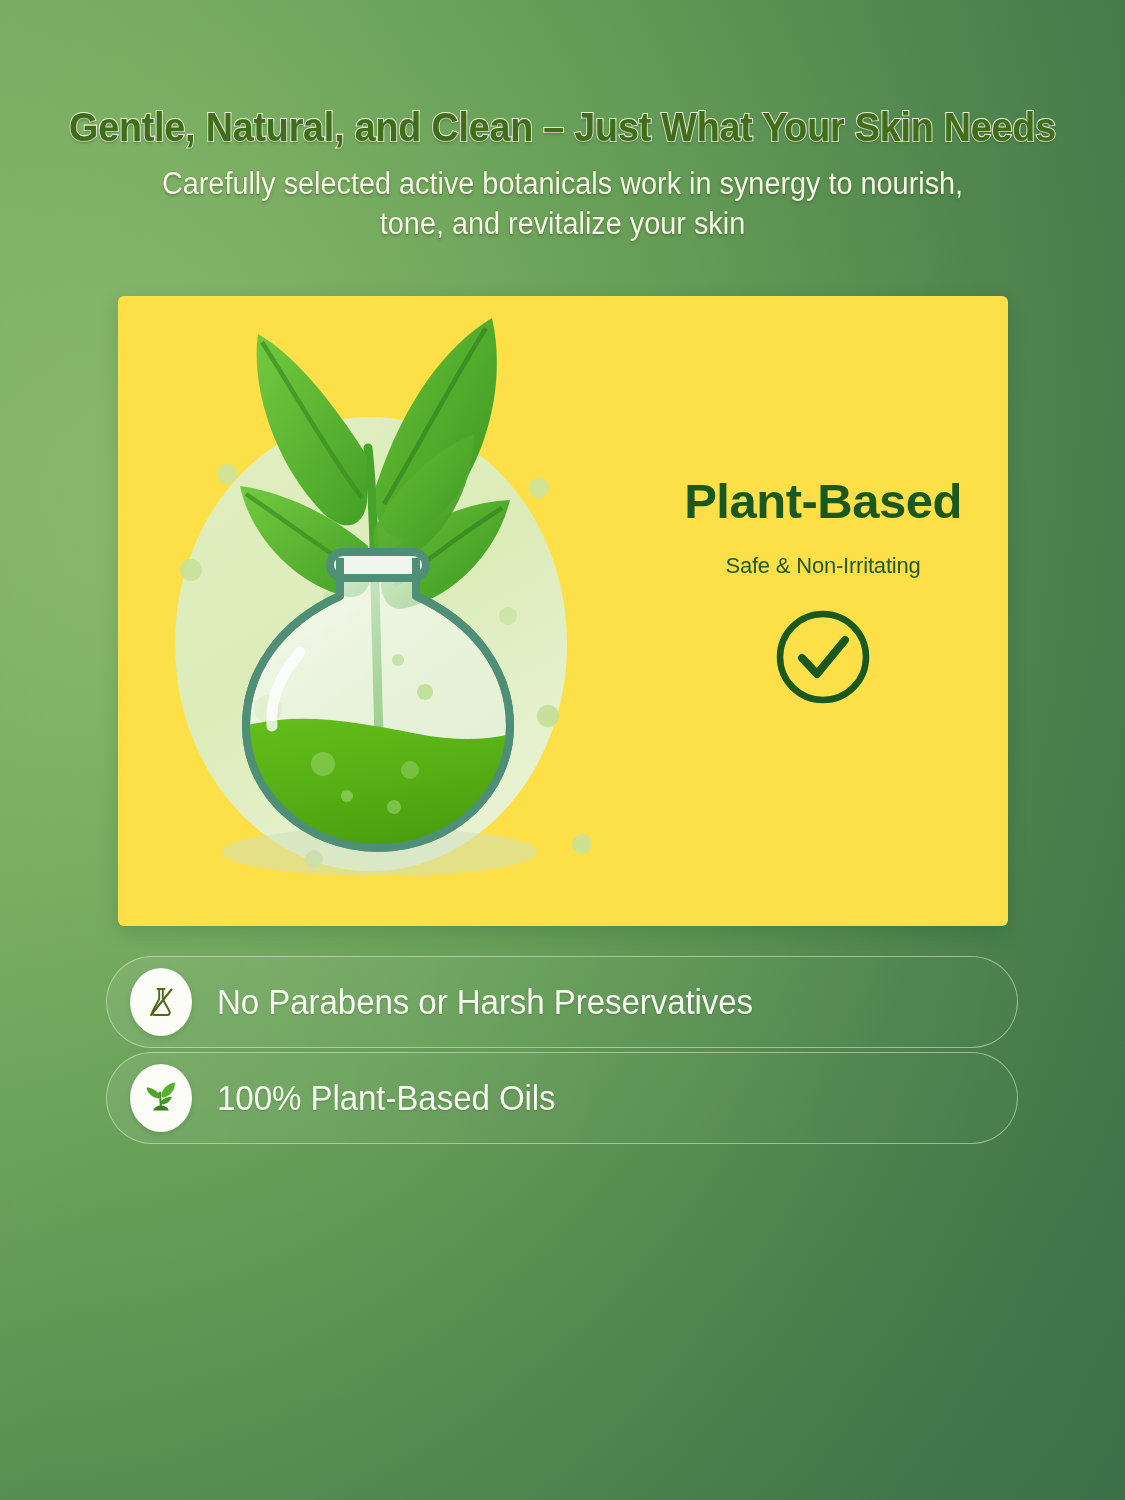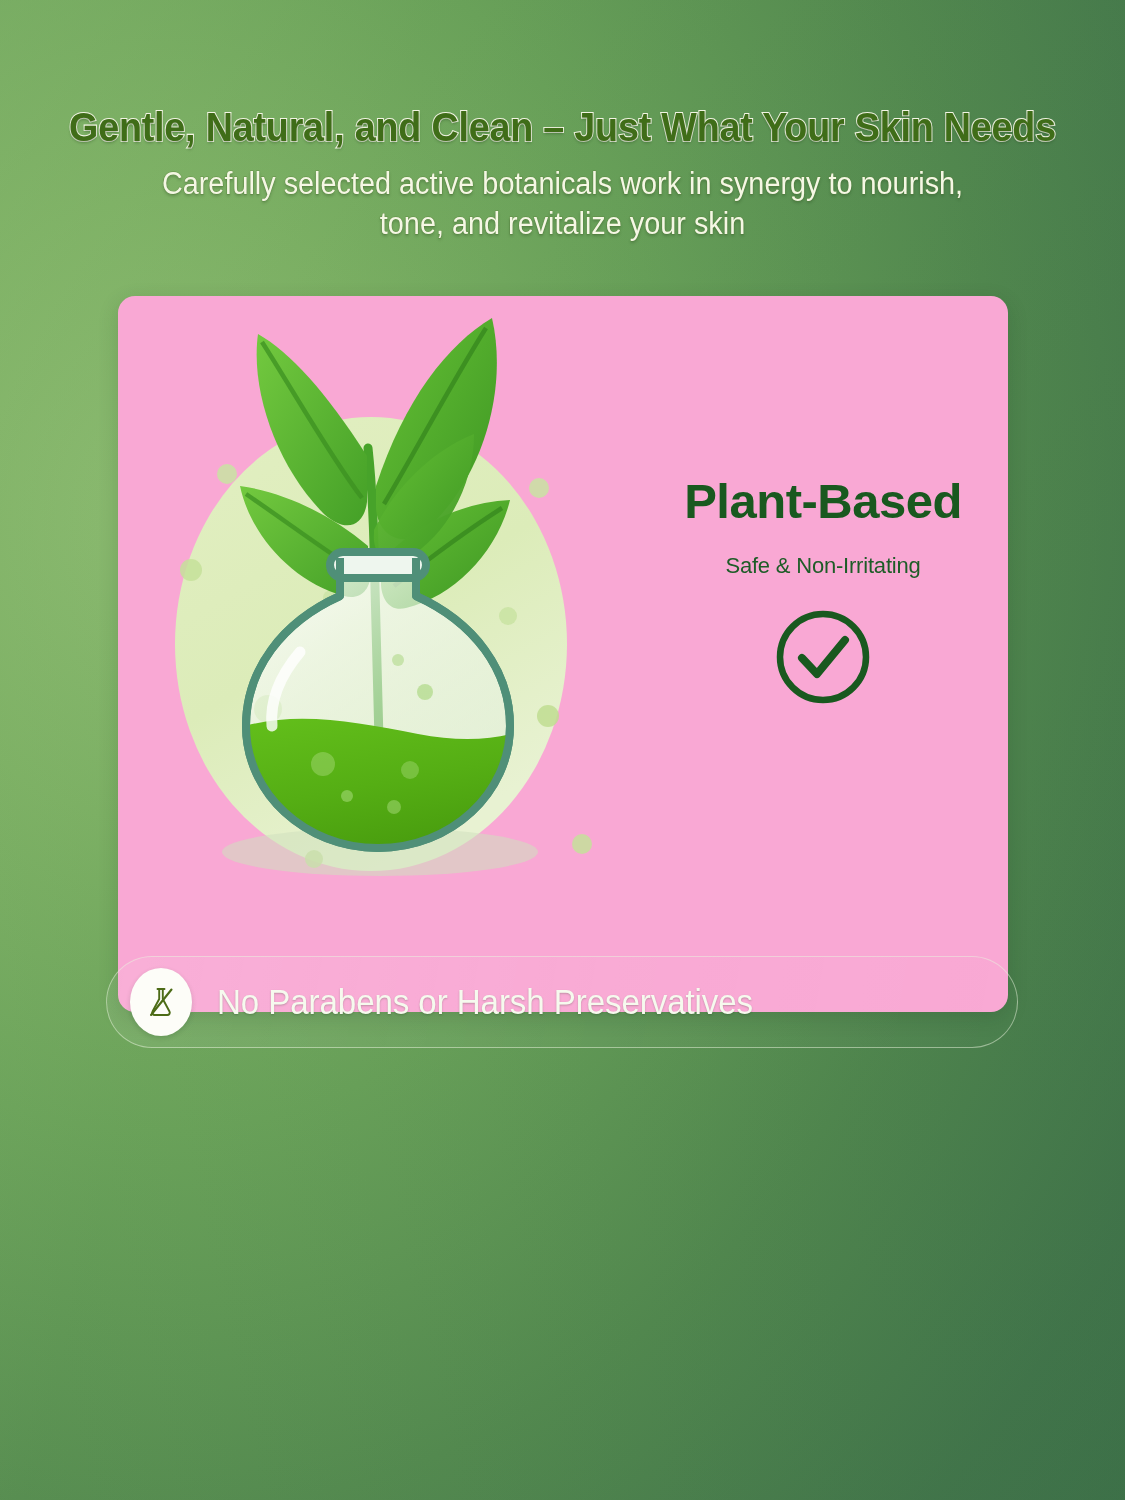--- a/index.html
+++ b/index.html
@@ -63,23 +63,23 @@
     transform:scaleX(0.93);
     -webkit-text-stroke:0.8px rgba(92,130,60,0.65);
     paint-order:stroke fill;
     text-shadow:0 2px 3px rgba(25,55,20,0.30);
   }
 
   
   #hero-card {
     position:absolute;
     left:118px; top:296px;
-    width:890px; height:716px;
-    background:#f9a8d4;
-    border-radius:17px;
+    width:890px; height:630px;
+    background:#fde047;
+    border-radius:6px;
     box-shadow:0 6px 20px rgba(20,50,25,0.17);
     overflow:hidden;
   }
   #hero-illustration {
     position:absolute; left:0; top:0;
     width:520px; height:602px;
   }
   #hero-text {
     position:absolute;
     left:520px; top:0;
@@ -280,16 +280,31 @@
         <svg width="36" height="36" viewBox="0 0 36 36" xmlns="http://www.w3.org/2000/svg">
           <path d="M14.5 5 L21.5 5 M16.2 5 L16.2 15 L9.5 27.5 C8.6 29.2 9.8 31 11.7 31 L24.3 31
                    C26.2 31 27.4 29.2 26.5 27.5 L19.8 15 L19.8 5" fill="none" stroke="#4c6b16" stroke-width="1.9" stroke-linecap="round" stroke-linejoin="round"></path>
           <path d="M28.5 5.5 L8 31" stroke="#4c6b16" stroke-width="2.1" stroke-linecap="round"></path>
         </svg>
       </span>
       <span class="pill-label">No Parabens or Harsh Preservatives</span>
     </div>
 
 
+    <div class="feature-pill">
+      <span class="pill-icon">
+        <svg width="38" height="38" viewBox="0 0 38 38" xmlns="http://www.w3.org/2000/svg">
+          <path d="M19 30 C 18.6 24 18.4 19 18 13.5" stroke="#3f8f22" stroke-width="2.1" fill="none" stroke-linecap="round"></path>
+          <path d="M18.2 16 C 13.5 10.5 9 8.6 4.5 8.5 C 5.6 14.6 10.8 19 17 19.4
+                   C 18.6 19.5 19.2 17.6 18.2 16 Z" fill="#4ea32b"></path>
+          <path d="M19.6 14 C 22.6 7.4 27.6 4.2 33 3.6 C 33 11 28.6 17 21.6 18.6
+                   C 19.6 19 18.8 16.2 19.6 14 Z" fill="#57b130"></path>
+          <path d="M19.2 22 C 22 19.2 26 17.8 30 17.8 C 28.6 22.2 24.6 25.4 20 25.6
+                   C 18.4 25.6 18 23.2 19.2 22 Z" fill="#46992a"></path>
+          <path d="M11 31.5 C 12.6 28.4 15.6 26.6 19 26.6 C 22.4 26.6 25.4 28.4 27 31.5 Z" fill="#3b7f24"></path>
+        </svg>
+      </span>
+      <span class="pill-label">100% Plant-Based Oils</span>
+    </div>
 
 
   </div>
 </div>
 
 </body></html>

